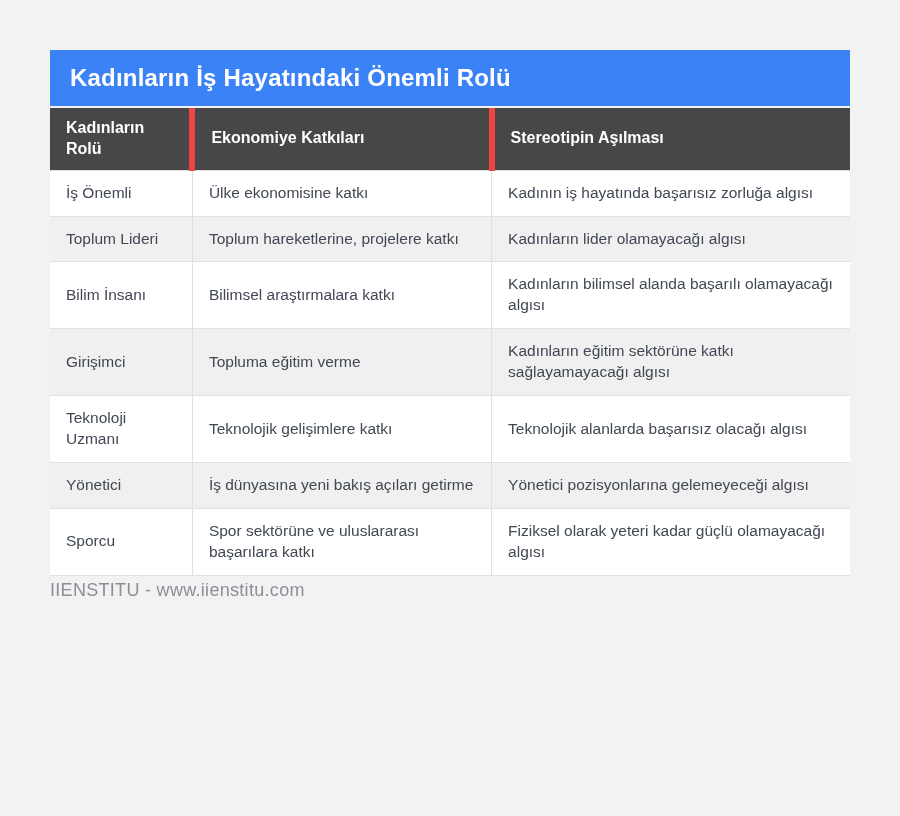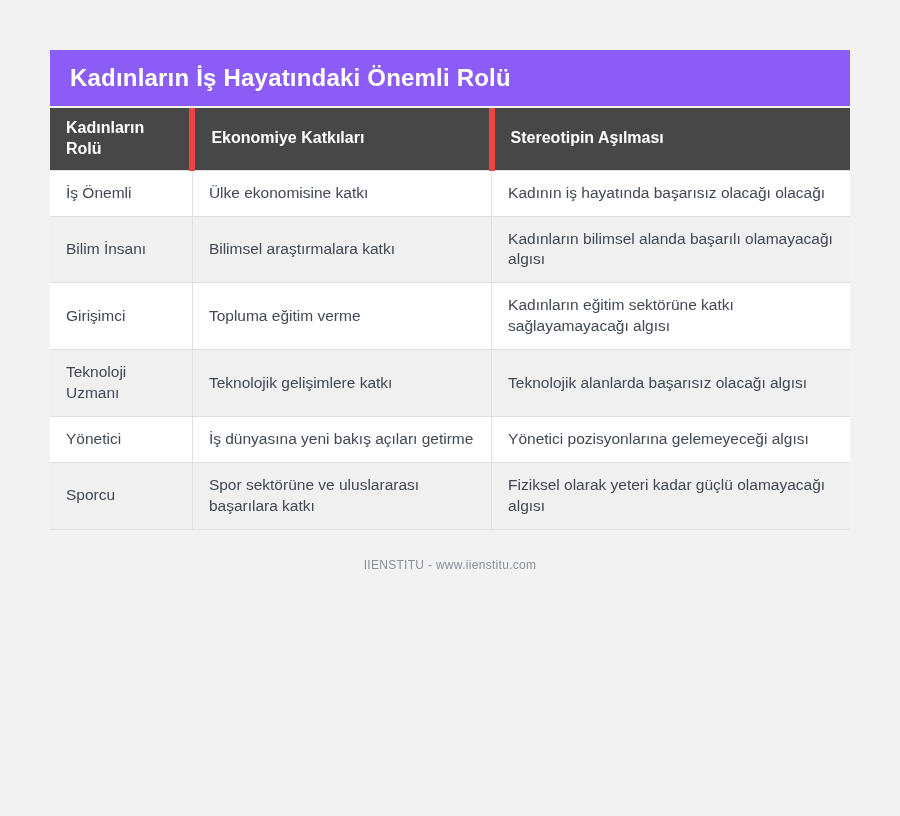--- a/index.html
+++ b/index.html
@@ -14,21 +14,21 @@
     width: 900px;
     height: 816px;
   }
   .table-card {
     position: absolute;
     left: 50px;
     top: 50px;
     width: 800px;
   }
   .table-title {
-    background: #8b5cf6;
+    background: #3b82f6;
     color: #ffffff;
     font-size: 24px;
     font-weight: 700;
     padding: 14px 20px;
     letter-spacing: 0.2px;
     margin-bottom: 2px;
   }
   table {
     width: 100%;
     border-collapse: collapse;
@@ -63,23 +63,22 @@
   tbody td + td {
     border-left: 1px solid #e0e0e0;
   }
   tbody tr:nth-child(even) td {
     background: #f0f0f0;
   }
   tbody tr:last-child td {
     border-bottom: 1px solid #e0e0e0;
   }
   .footer {
-    margin-top: 28px;
-    text-align: center;
-    font-size: 12px;
+    margin-top: 4px;
+    font-size: 18px;
     color: #8a8f98;
     letter-spacing: 0.3px;
   }
 </style>
 </head>
 <body>
 
 <div class="page">
   <div class="table-card">
     <div class="table-title">Kadınların İş Hayatındaki Önemli Rolü</div>
@@ -93,21 +92,26 @@
         <tr>
           <th>Kadınların Rolü</th>
           <th>Ekonomiye Katkıları</th>
           <th>Stereotipin Aşılması</th>
         </tr>
       </thead>
       <tbody id="table-body">
           <tr>
             <td>İş Önemli</td>
             <td>Ülke ekonomisine katkı</td>
-            <td>Kadının iş hayatında başarısız olacağı olacağı</td>
+            <td>Kadının iş hayatında başarısız zorluğa algısı</td>
+          </tr>
+          <tr>
+            <td>Toplum Lideri</td>
+            <td>Toplum hareketlerine, projelere katkı</td>
+            <td>Kadınların lider olamayacağı algısı</td>
           </tr>
           <tr>
             <td>Bilim İnsanı</td>
             <td>Bilimsel araştırmalara katkı</td>
             <td>Kadınların bilimsel alanda başarılı olamayacağı algısı</td>
           </tr>
           <tr>
             <td>Girişimci</td>
             <td>Topluma eğitim verme</td>
             <td>Kadınların eğitim sektörüne katkı sağlayamayacağı algısı</td>

